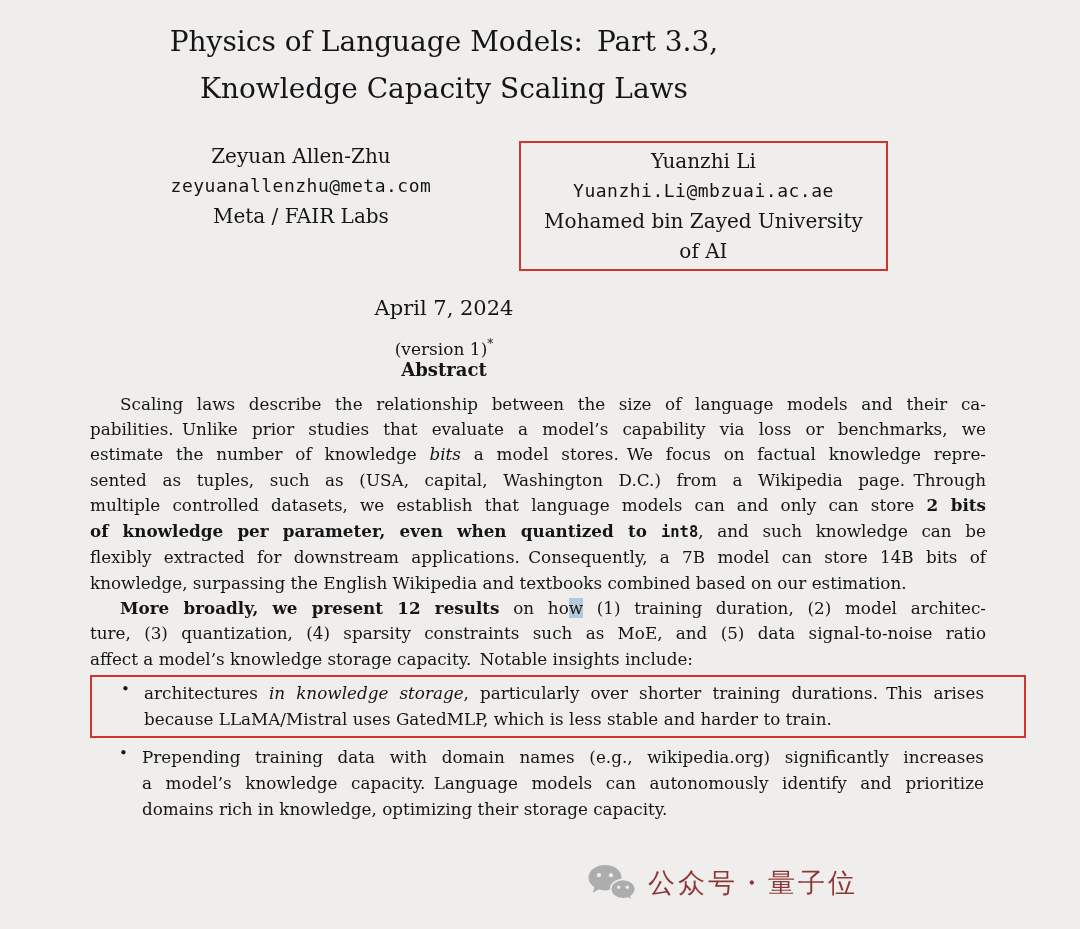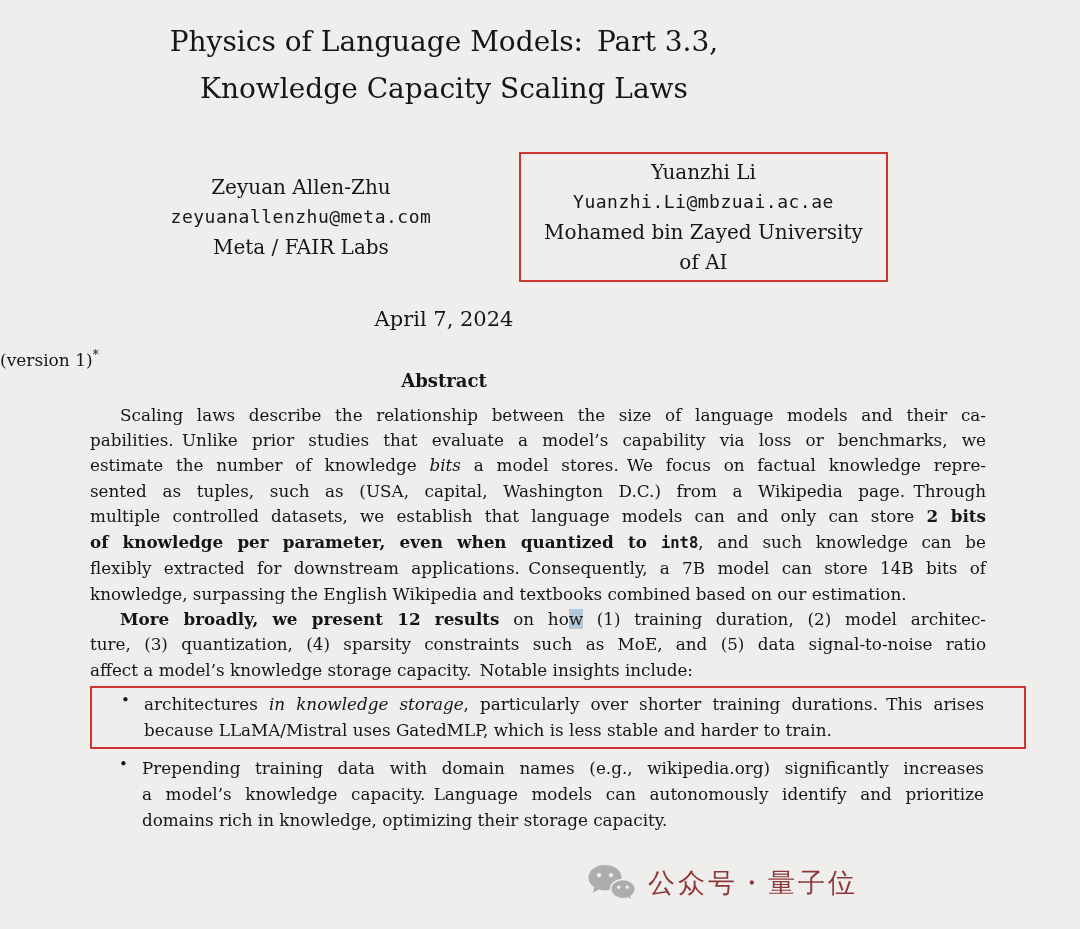--- a/index.html
+++ b/index.html
@@ -11,41 +11,41 @@
     position:relative;
     overflow:hidden;
   }
   .page{position:relative;width:888px;height:929px;}
 
   
   .title-block{padding-top:18px;text-align:center;font-size:28px;line-height:47px;}
 
   
   .authors-row{
-    margin-top:40px;
+    margin-top:29px;
     display:flex;
-    align-items:center;
+    align-items:flex-start;
     padding-left:44px;
   }
   .author-block{text-align:center;font-size:20px;line-height:30px;}
   .author-1{width:370px;margin-left:105px;}
   .author-2{
     width:408px;
     margin-left:66px;
     border:2px solid #cd3530;
     padding:3px 15px;
   }
   .author-email{
     font-family:"DejaVu Sans Mono","Liberation Mono",monospace;
     font-size:18px;
     letter-spacing:.5px;
   }
 
   .date-line{margin-top:25px;text-align:center;font-size:21px;}
-  .version-line{margin-top:17px;text-align:left;font-size:17px;}
+  .version-line{margin-top:17px;text-align:center;font-size:17px;}
   .version-line sup{font-size:12px;}
 
   .abstract-heading{
     text-align:center;
     font-weight:bold;
     font-size:18px;
   }
 
   .body-col{margin:12px 94px 0 90px;width:896px;font-size:16.8px;}
   .tline{line-height:25.4px;white-space:normal;}

